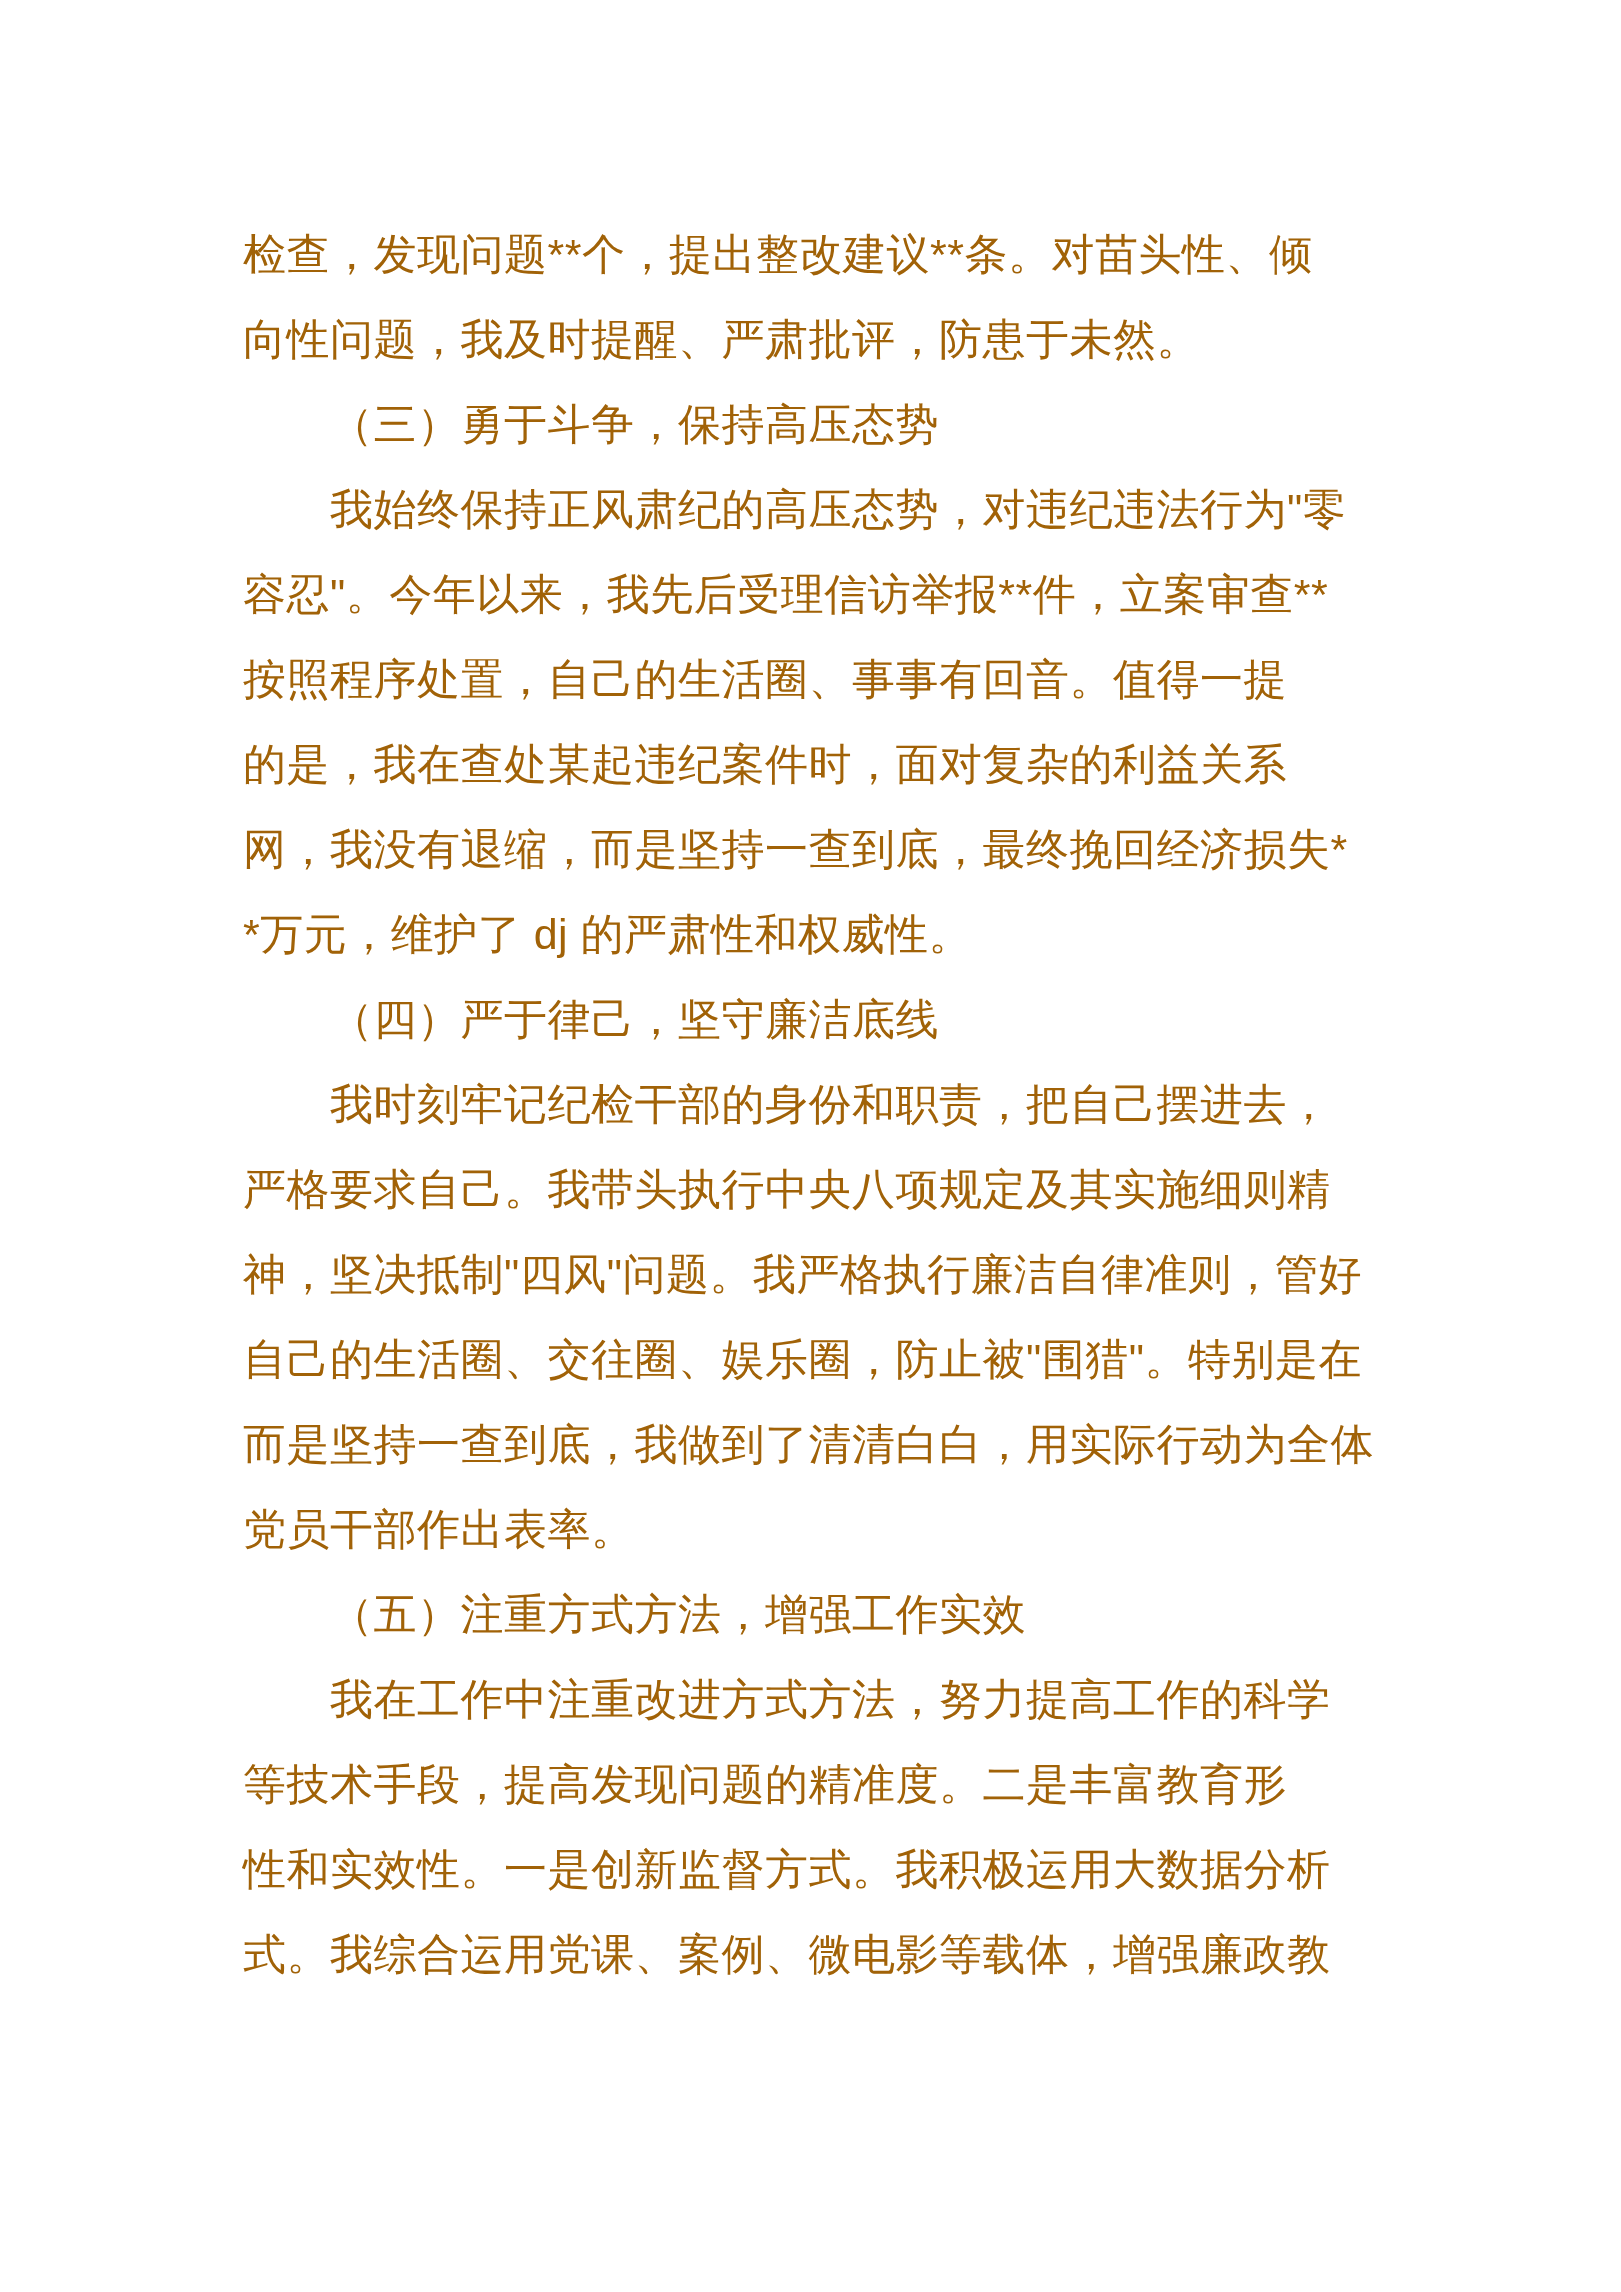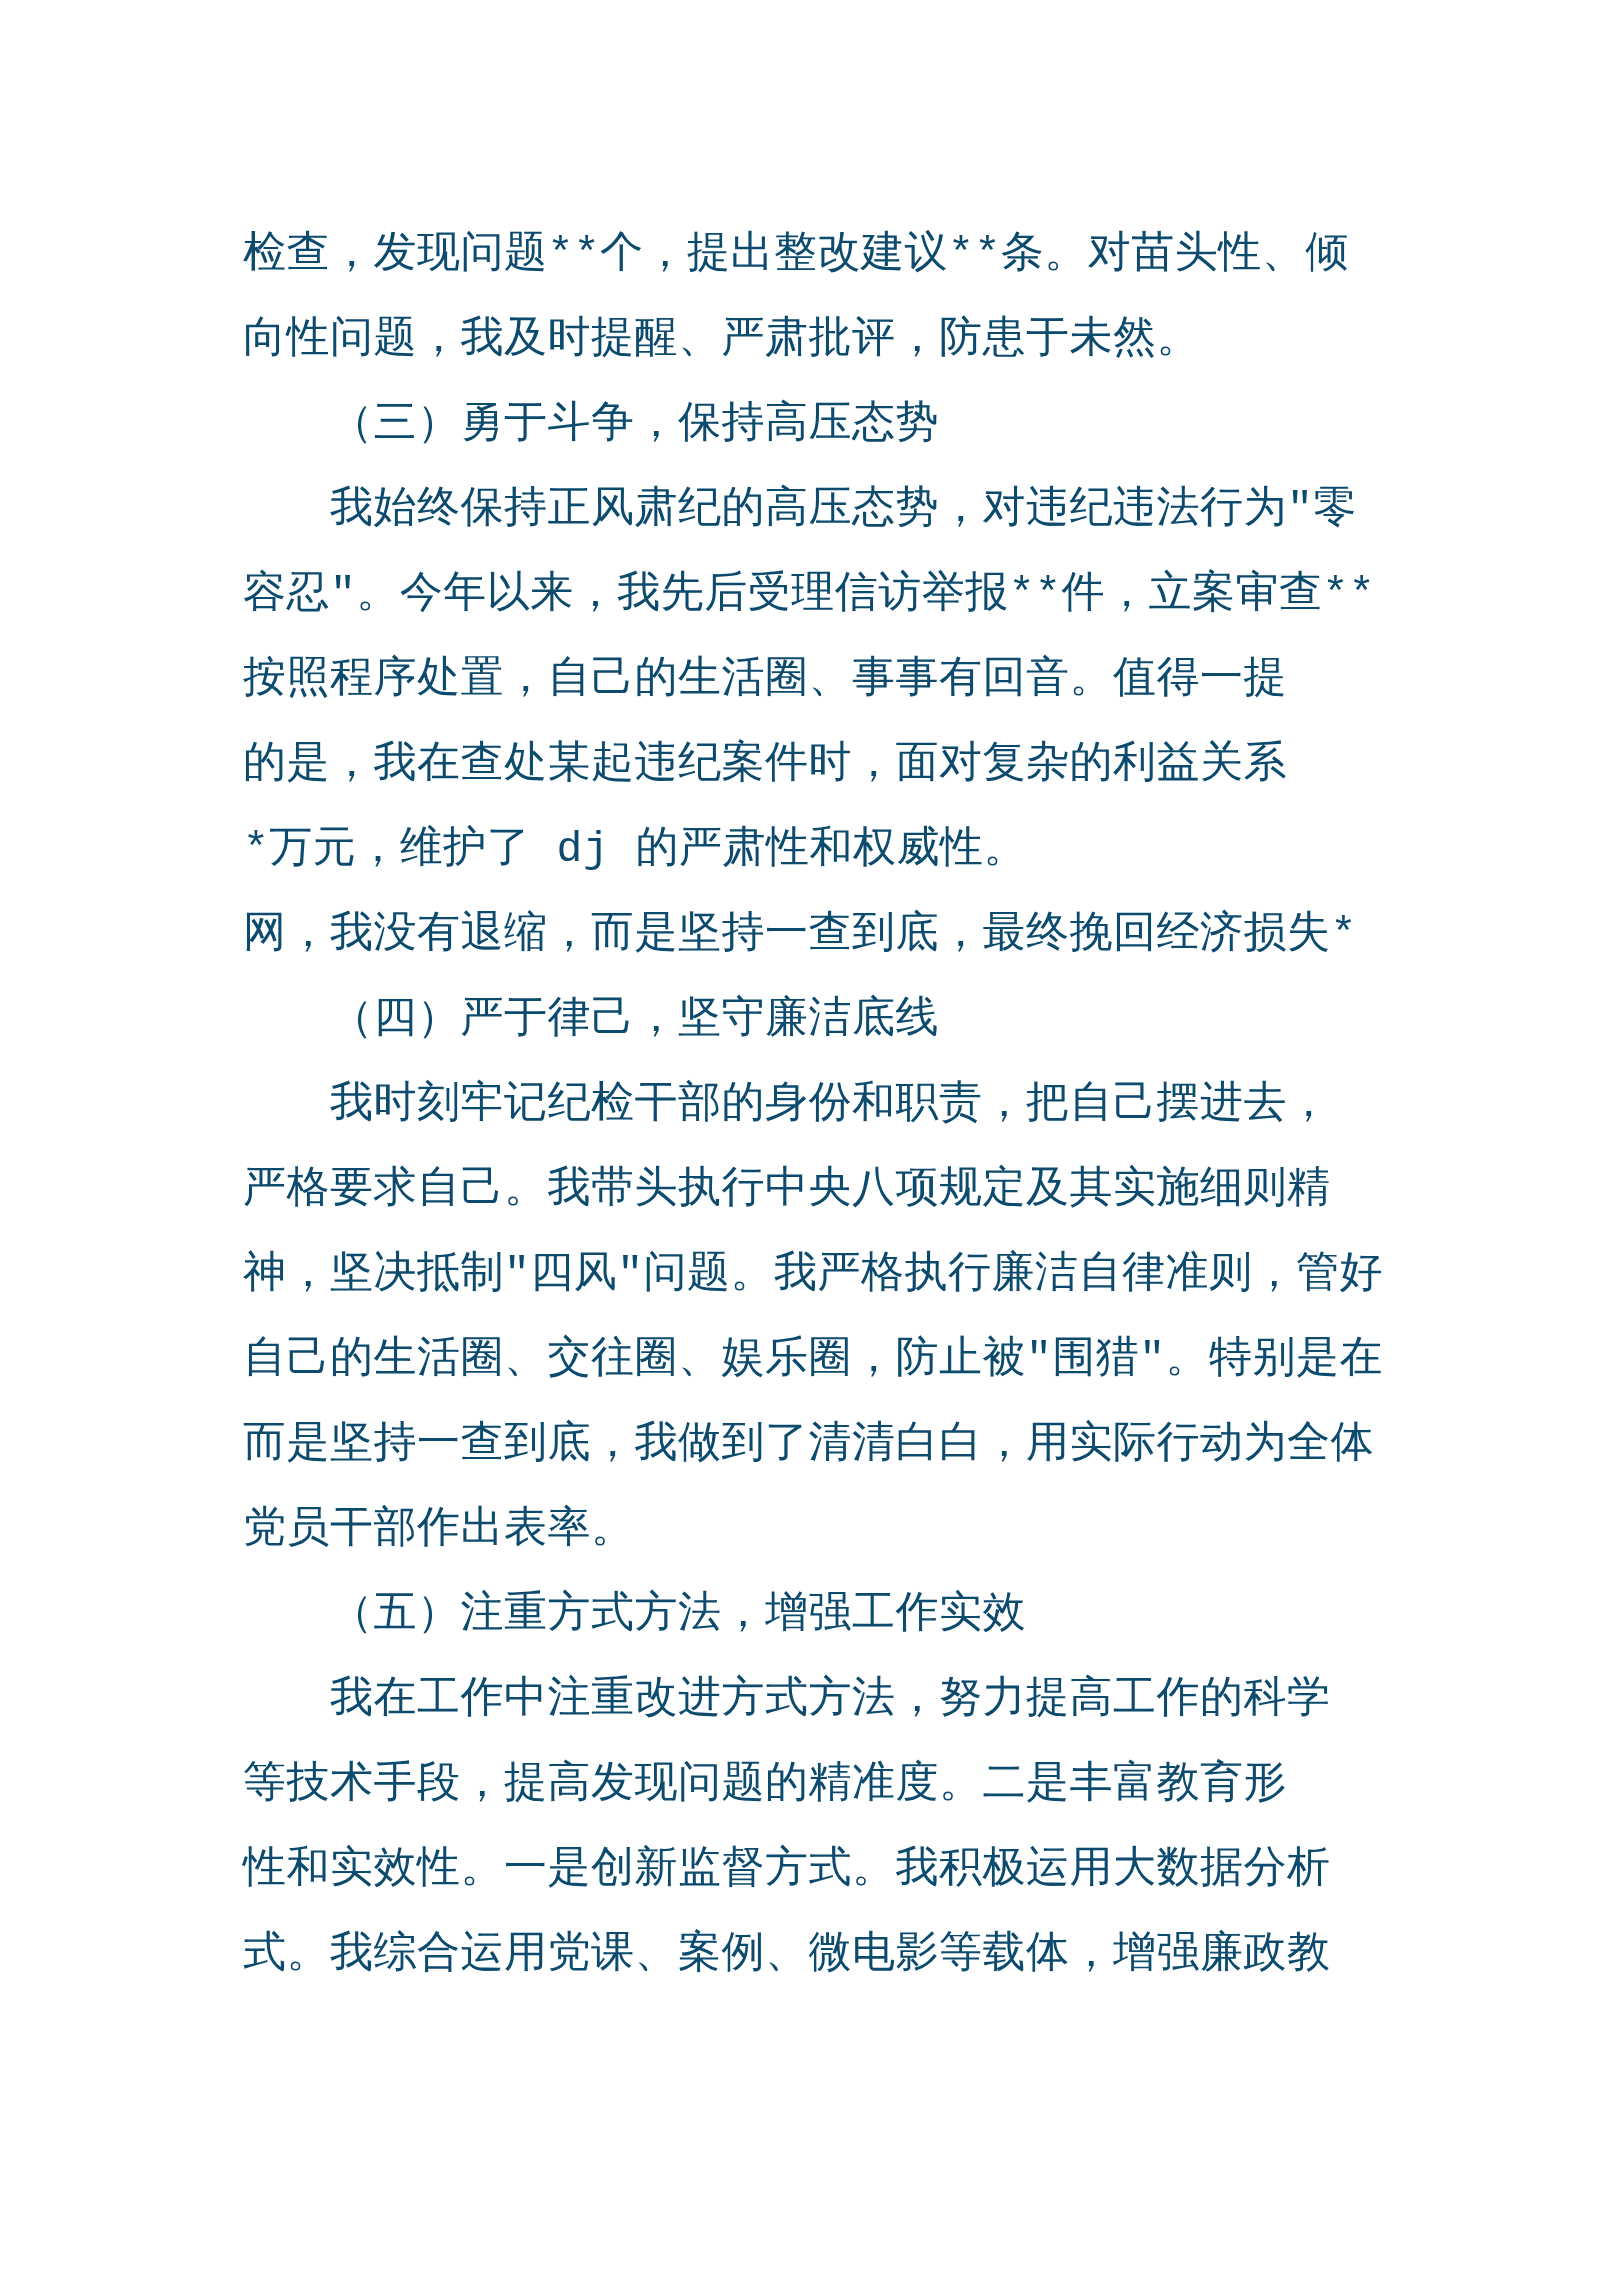--- a/index.html
+++ b/index.html
@@ -5,22 +5,22 @@
     html, body {
       margin: 0;
       padding: 0;
       background: #ffffff;
     }
     .page {
       position: relative;
       width: 1621px;
       height: 2293px;
       background: #ffffff;
-      color: #0c4a6e;
-      font-family: Liberation Mono, monospace;
+      color: #a16207;
+      font-family: Liberation Sans, sans-serif;
       overflow: hidden;
     }
     .text-body {
       position: absolute;
       left: 243px;
       top: 212px;
       width: 1152px;
     }
     .line {
       font-size: 43px;
@@ -38,22 +38,22 @@
 
 <div class="page">
   <div class="text-body">
     <div class="line">检查，发现问题**个，提出整改建议**条。对苗头性、倾</div>
     <div class="line">向性问题，我及时提醒、严肃批评，防患于未然。</div>
     <div class="line indent">（三）勇于斗争，保持高压态势</div>
     <div class="line indent">我始终保持正风肃纪的高压态势，对违纪违法行为"零</div>
     <div class="line">容忍"。今年以来，我先后受理信访举报**件，立案审查**</div>
     <div class="line">按照程序处置，自己的生活圈、事事有回音。值得一提</div>
     <div class="line">的是，我在查处某起违纪案件时，面对复杂的利益关系</div>
+    <div class="line">网，我没有退缩，而是坚持一查到底，最终挽回经济损失*</div>
     <div class="line">*万元，维护了 dj 的严肃性和权威性。</div>
-    <div class="line">网，我没有退缩，而是坚持一查到底，最终挽回经济损失*</div>
     <div class="line indent">（四）严于律己，坚守廉洁底线</div>
     <div class="line indent">我时刻牢记纪检干部的身份和职责，把自己摆进去，</div>
     <div class="line">严格要求自己。我带头执行中央八项规定及其实施细则精</div>
     <div class="line">神，坚决抵制"四风"问题。我严格执行廉洁自律准则，管好</div>
     <div class="line">自己的生活圈、交往圈、娱乐圈，防止被"围猎"。特别是在</div>
     <div class="line">而是坚持一查到底，我做到了清清白白，用实际行动为全体</div>
     <div class="line">党员干部作出表率。</div>
     <div class="line indent">（五）注重方式方法，增强工作实效</div>
     <div class="line indent">我在工作中注重改进方式方法，努力提高工作的科学</div>
     <div class="line">等技术手段，提高发现问题的精准度。二是丰富教育形</div>

